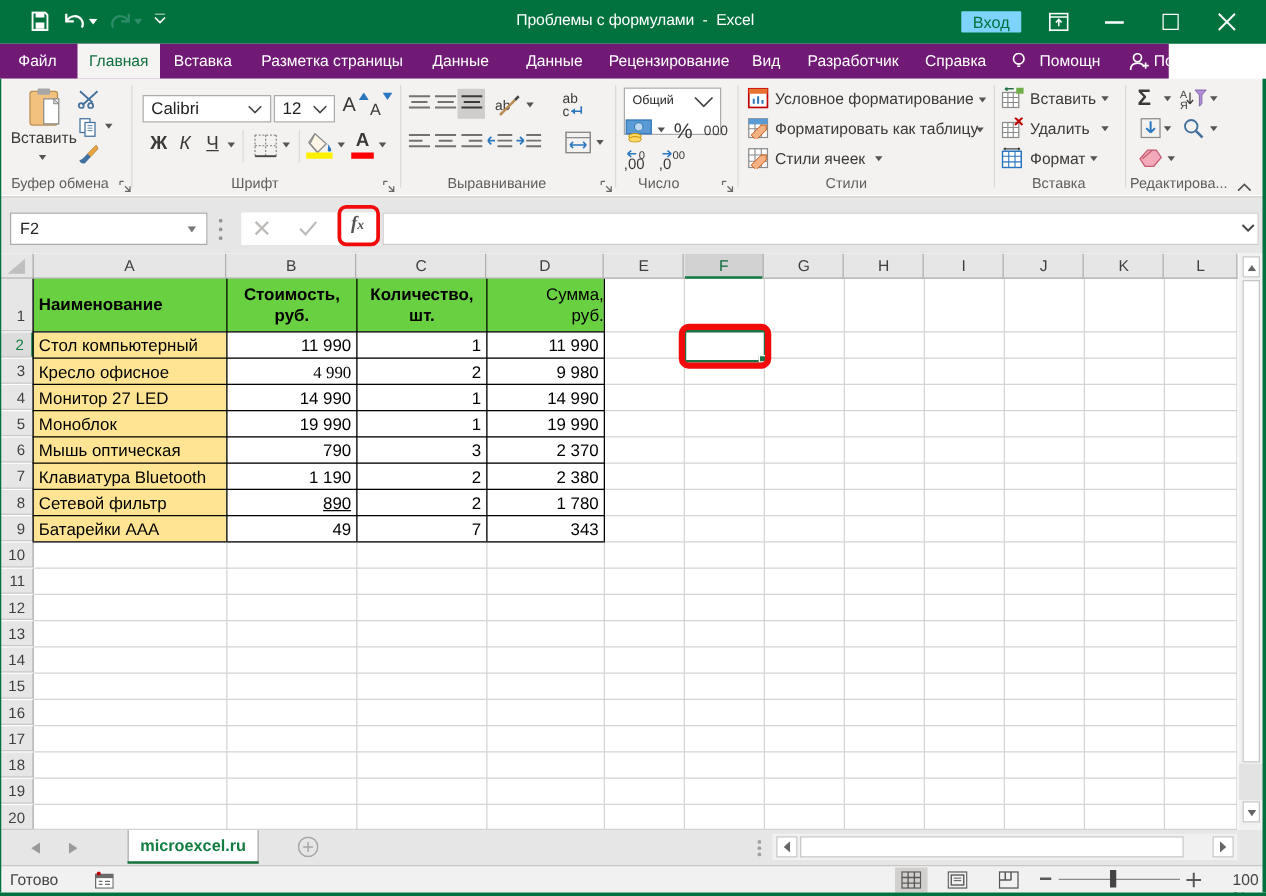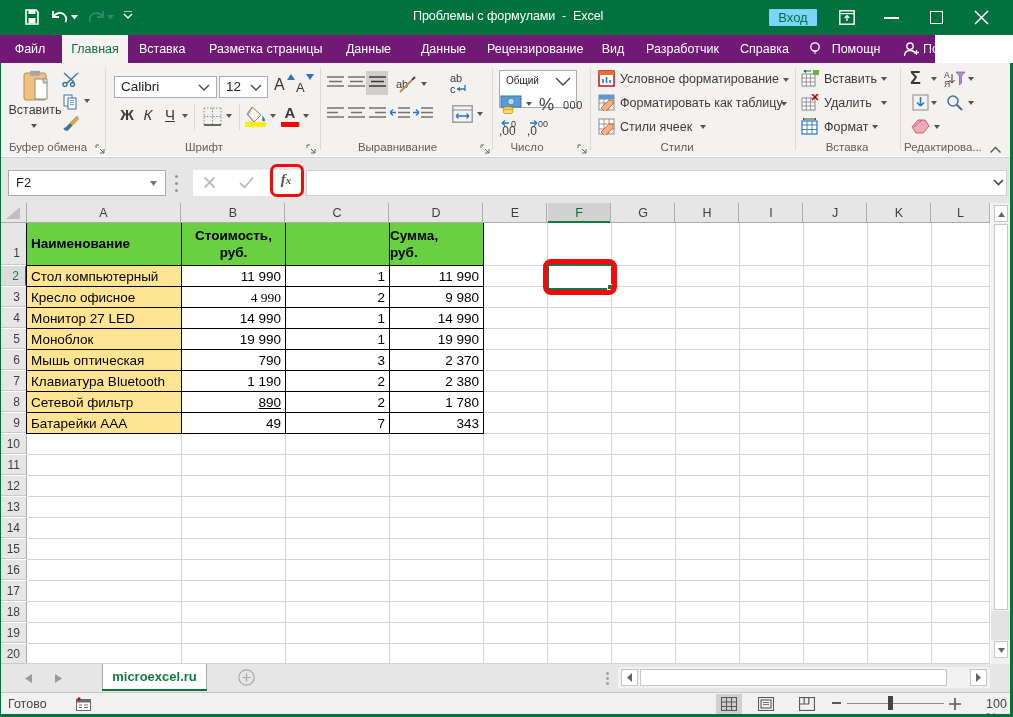--- a/index.html
+++ b/index.html
@@ -427,21 +427,22 @@
   <div class="abs" style="left:27px;top:63px;width:154px;height:167px;background:#FFE593;"></div>
 
   <svg class="abs" style="left:0;top:0" width="990" height="461" viewBox="0 0 990 461">
     <g stroke="#000" stroke-width="1">
       <path d="M26.5 20 V230 M181.5 20 V230 M285.5 20 V230 M389.5 20 V230 M483.5 20 V230"></path>
       <path d="M26 62.5 H484 M26 83.5 H484 M26 104.5 H484 M26 125.5 H484 M26 146.5 H484 M26 167.5 H484 M26 188.5 H484 M26 209.5 H484 M26 230.5 H484"></path>
     </g>
   </svg>
   <div class="cell" style="left:31px;top:33px;width:148px;font-weight:bold;">Наименование</div>
   <div class="cell" style="left:182px;top:24px;width:103px;font-weight:bold;text-align:center;line-height:17px;">Стоимость,<br>руб.</div>
-  <div class="cell" style="left:390px;top:24px;width:93px;font-weight:bold;text-align:left;line-height:17px;">Сумма,<br>руб.</div>
+  <div class="cell" style="left:286px;top:24px;width:103px;font-weight:bold;text-align:center;line-height:17px;">Количество,<br>шт.</div>
+  <div class="cell" style="left:390px;top:24px;width:93px;font-weight:normal;text-align:right;line-height:17px;">Сумма,<br>руб.</div>
   <div class="cell" style="left:31px;top:66px;width:148px;">Стол компьютерный</div>
   <div class="cell" style="left:31px;top:87px;width:148px;">Кресло офисное</div>
   <div class="cell" style="left:31px;top:108px;width:148px;">Монитор 27 LED</div>
   <div class="cell" style="left:31px;top:129px;width:148px;">Моноблок</div>
   <div class="cell" style="left:31px;top:150px;width:148px;">Мышь оптическая</div>
   <div class="cell" style="left:31px;top:171px;width:148px;">Клавиатура Bluetooth</div>
   <div class="cell" style="left:31px;top:192px;width:148px;">Сетевой фильтр</div>
   <div class="cell" style="left:31px;top:213px;width:148px;">Батарейки AAA</div>
   <div class="cell num" style="left:182px;top:66px;width:99px;">11 990</div>
   <div class="cell num" style="left:286px;top:66px;width:99px;">1</div>

